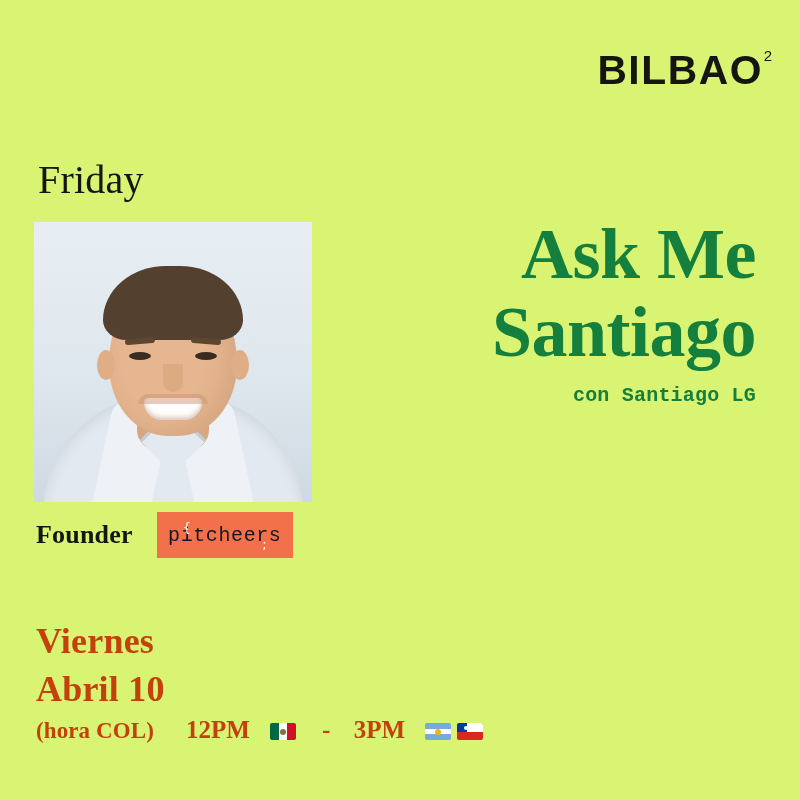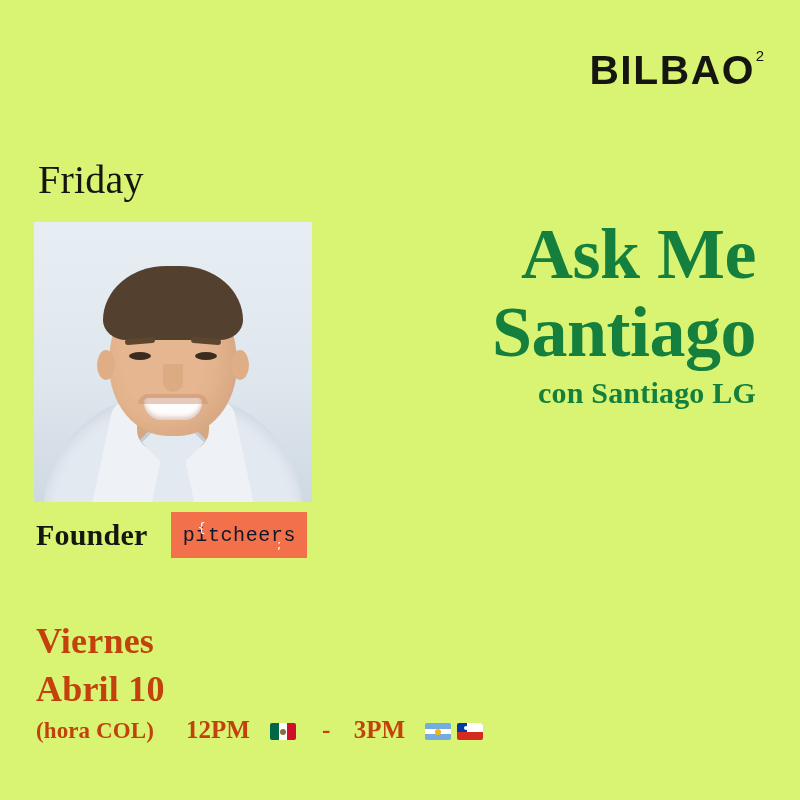--- a/index.html
+++ b/index.html
@@ -30,21 +30,21 @@
     line-height: 1.32;
     color: #14160f;
     letter-spacing: 0.2px;
     white-space: pre;
   }
   .header-line { display: block; }
 
   
   .logo {
     position: absolute;
-    right: 36px;
+    right: 28px;
     top: 50px;
     display: flex;
     align-items: flex-start;
   }
   .logo-mark {
     font-family: "Liberation Sans", sans-serif;
     font-weight: bold;
     font-size: 40px;
     letter-spacing: 1.5px;
     color: #14160f;
@@ -223,40 +223,40 @@
   .title-main {
     font-family: "Liberation Serif", serif;
     font-weight: bold;
     font-size: 72px;
     line-height: 1.08;
     letter-spacing: -0.5px;
     white-space: pre;
     display: block;
   }
   .title-sub {
-    font-family: Liberation Serif, serif;
+    font-family: Liberation Mono, monospace;
     font-weight: bold;
-    font-size: 30px;
-    margin-top: 4px;
+    font-size: 20px;
+    margin-top: 12px;
     display: block;
     letter-spacing: 0.2px;
   }
 
   
   .founder-row {
     position: absolute;
     left: 36px;
     top: 512px;
     display: flex;
     align-items: center;
   }
   .founder-label {
     font-family: "Liberation Serif", serif;
     font-weight: bold;
-    font-size: 30px;
+    font-size: 26px;
     color: #14160f;
     letter-spacing: 0.2px;
   }
   .pitcheers-badge {
     margin-left: 24px;
     background: #f2714a;
     width: 136px;
     height: 46px;
     display: flex;
     align-items: center;

